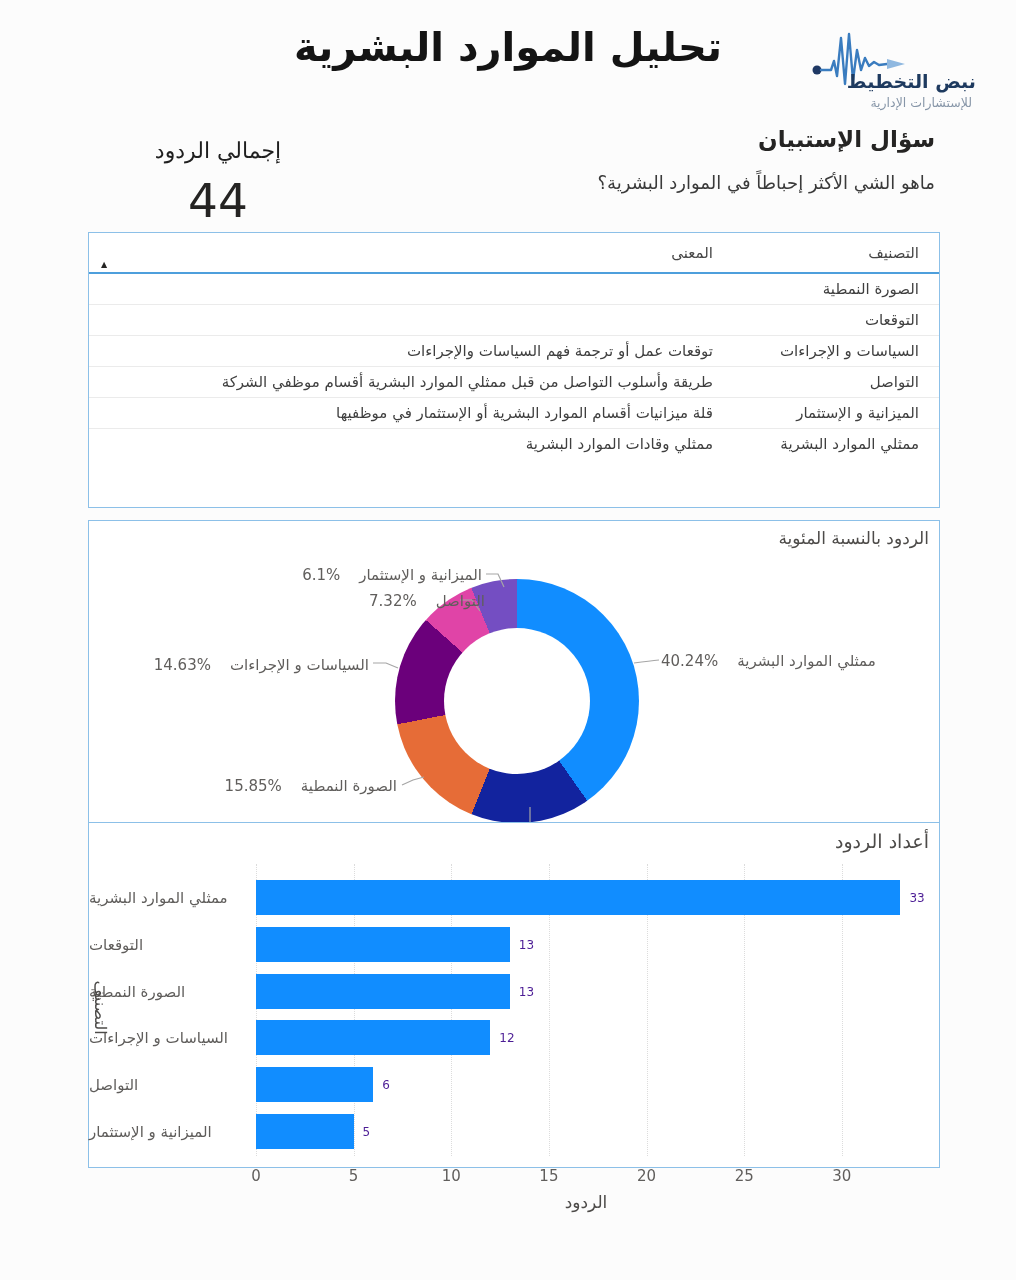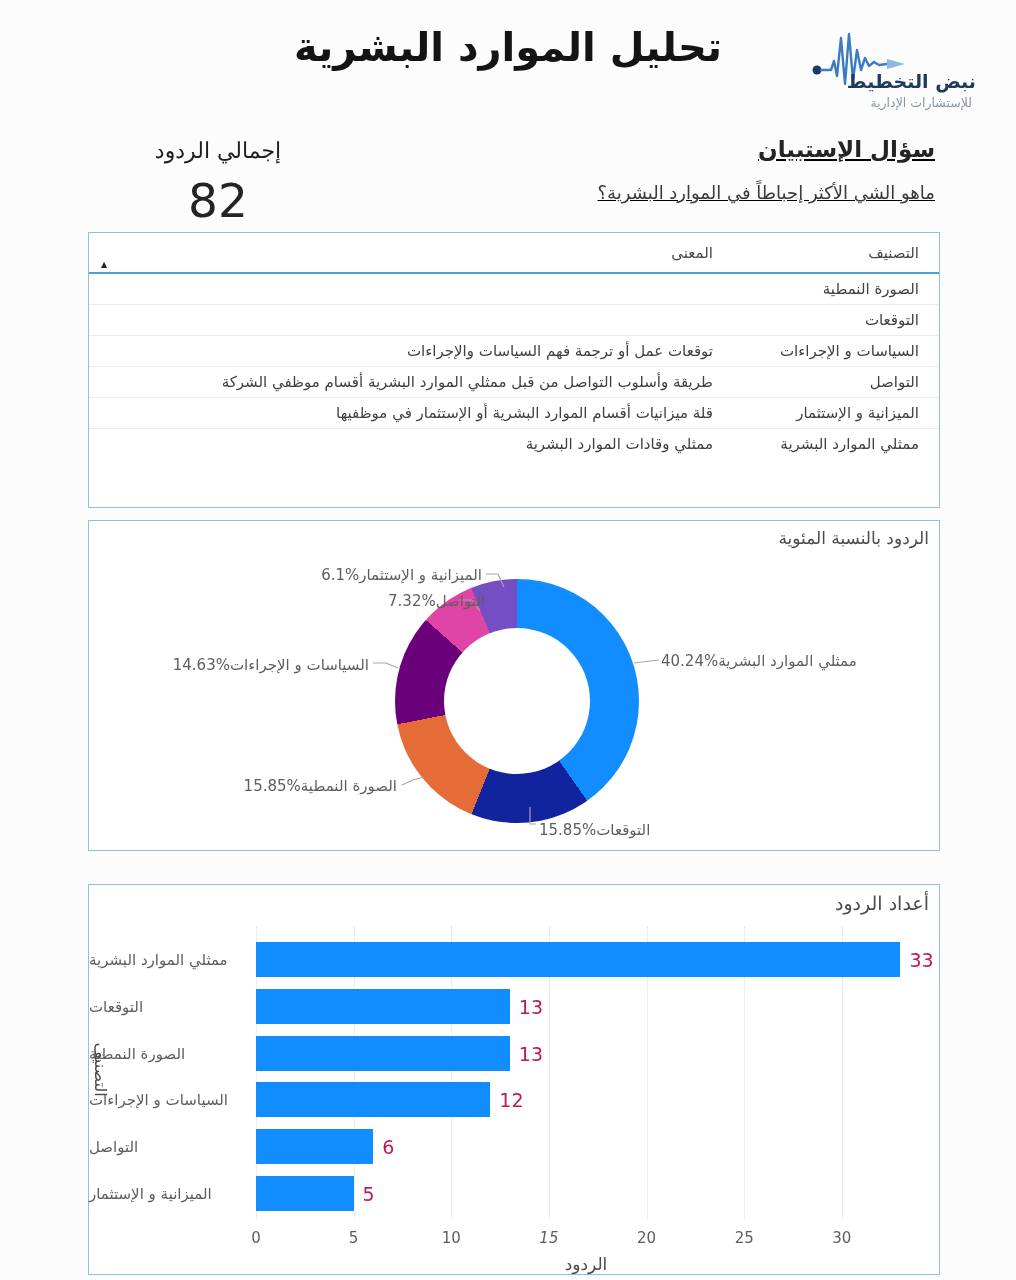--- a/index.html
+++ b/index.html
@@ -9,68 +9,68 @@
 
   
   .main-title{position:absolute;top:24px;left:0;width:100%;text-align:center;
               font-size:40px;font-weight:800;color:#141414;direction:rtl;}
   .logo{position:absolute;top:22px;left:800px;width:192px;height:98px;}
   .logo svg{position:absolute;top:2px;left:8px;}
   .logo-name{position:absolute;top:48px;right:16px;font-size:19px;font-weight:700;color:#1e3a5f;direction:rtl;}
   .logo-sub{position:absolute;top:73px;right:20px;font-size:12.5px;color:#8796a8;direction:rtl;}
 
   
-  .q-block{position:absolute;top:136px;right:81px;text-align:right;direction:rtl;text-decoration:underline;}
+  .q-block{position:absolute;top:126px;right:81px;text-align:right;direction:rtl;}
   .q-head{font-size:23px;font-weight:700;color:#252423;}
   .q-text{margin-top:20px;font-size:18px;color:#3a3a3a;}
   .total-block{position:absolute;top:138px;left:118px;width:200px;text-align:center;}
   .total-label{font-size:22px;color:#1f1f1f;direction:rtl;}
   .total-value{margin-top:10px;font-size:47px;color:#252423;}
 
   
   .card{position:absolute;left:88px;width:852px;background:#ffffff;
         border:1px solid #8cc0e8;box-sizing:border-box;}
   .card-table{top:232px;height:276px;}
   .card-donut{top:520px;height:331px;}
-  .card-bars{top:884px;height:391px;}
+  .card-bars{top:822px;height:346px;}
   .card-title{position:absolute;top:7px;right:10px;font-size:17px;color:#4d4b49;direction:rtl;}
 
   
   .tbl{position:absolute;inset:0;direction:rtl;font-size:15px;color:#3f3f3f;}
   .tbl-head{position:relative;display:flex;height:39px;align-items:center;
             border-bottom:2px solid #4d9fdc;color:#464646;}
   .th-cat{width:226px;padding-right:20px;box-sizing:border-box;text-align:right;}
   .th-mean{flex:1;text-align:right;padding-left:40px;}
   .sort-arrow{position:absolute;left:12px;bottom:3px;font-size:8px;color:#252423;line-height:1;}
   .tbl-row{display:flex;height:30px;align-items:center;border-bottom:1px solid #ebebeb;}
   .tbl-row:last-child{border-bottom:none;}
   .td-cat{width:226px;padding-right:20px;box-sizing:border-box;text-align:right;}
   .td-mean{flex:1;text-align:right;}
 
   
   .donut{position:absolute;left:306px;top:58px;width:244px;height:244px;border-radius:50%;}
   .donut::after{content:"";position:absolute;inset:49px;border-radius:50%;background:#fff;}
-  .donut-label{position:absolute;display:flex;direction:ltr;gap:0;font-size:15px;
+  .donut-label{position:absolute;display:flex;direction:ltr;gap:19px;font-size:15px;
                color:#605e5c;white-space:nowrap;align-items:baseline;}
   .donut-label .nm{direction:rtl;}
   .dl-0{left:572px;top:131px;}
   .dl-1{left:450px;top:300px;}
   .dl-2{right:542px;top:256px;}
   .dl-3{right:570px;top:135px;}
   .dl-4{right:454px;top:71px;}
   .dl-5{right:457px;top:45px;}
   .leaders{position:absolute;inset:0;pointer-events:none;}
 
   
   .grid-area{position:absolute;left:167px;top:41px;width:660px;height:292px;}
   .gridline{position:absolute;top:0;bottom:0;width:0;border-left:1px dotted #dcdcdc;}
   .bar-row{position:absolute;left:167px;display:flex;align-items:center;height:35px;}
   .br-0{top:57px;}.br-1{top:104px;}.br-2{top:151px;}.br-3{top:197px;}.br-4{top:244px;}.br-5{top:291px;}
   .bar-fill{height:35px;background:#118dff;}
-  .bar-val{margin-left:9px;font-size:19px;color:#be185d;}
+  .bar-val{margin-left:9px;font-size:12px;color:#4c1d95;}
   .ycat{position:absolute;left:0;width:151px;height:35px;display:flex;align-items:center;
         justify-content:flex-end;font-size:15px;color:#5f5d5b;direction:rtl;text-align:right;}
   .xticks{position:absolute;left:167px;top:344px;width:660px;height:18px;}
   .xticks span{position:absolute;transform:translateX(-50%);font-size:15px;color:#605e5c;}
   .xlabel{position:absolute;top:369px;left:167px;width:660px;text-align:center;
           font-size:17px;color:#4d4b49;direction:rtl;}
   .ylabel{position:absolute;left:-24px;top:175px;width:70px;text-align:center;
           transform:rotate(90deg);font-size:16px;color:#4d4b49;direction:rtl;}
 </style>
 </head>
@@ -90,21 +90,21 @@
     <div class="logo-sub">للإستشارات الإدارية</div>
   </div>
 
   <div class="q-block">
     <div class="q-head">سؤال الإستبيان</div>
     <div class="q-text">ماهو الشي الأكثر إحباطاً في الموارد البشرية؟</div>
   </div>
 
   <div class="total-block">
     <div class="total-label serif">إجمالي الردود</div>
-    <div class="total-value">82</div>
+    <div class="total-value">44</div>
   </div>
 
   <div class="card card-table">
     <div class="tbl">
       <div class="tbl-head">
         <div class="th-cat">التصنيف</div>
         <div class="th-mean">المعنى</div>
         <div class="sort-arrow">▲</div>
       </div>
       <div class="tbl-row">
@@ -216,21 +216,21 @@
     <div class="ycat" style="top:104px;">التوقعات</div>
     <div class="ycat" style="top:151px;">الصورة النمطية</div>
     <div class="ycat" style="top:197px;">السياسات و الإجراءات</div>
     <div class="ycat" style="top:244px;">التواصل</div>
     <div class="ycat" style="top:291px;">الميزانية و الإستثمار</div>
 
     <div class="xticks" id="xticks">
         <span style="left: 0px;">0</span>
         <span style="left: 97.6px;">5</span>
         <span style="left: 195.3px;">10</span>
-        <span style="left: 292.9px; font-style: italic;">15</span>
+        <span style="left: 292.9px;">15</span>
         <span style="left: 390.5px;">20</span>
         <span style="left: 488.2px;">25</span>
         <span style="left: 585.8px;">30</span>
       </div>
     <div class="xlabel serif">الردود</div>
     <div class="ylabel serif">التصنيف</div>
   </div>
 
 </div>
 

